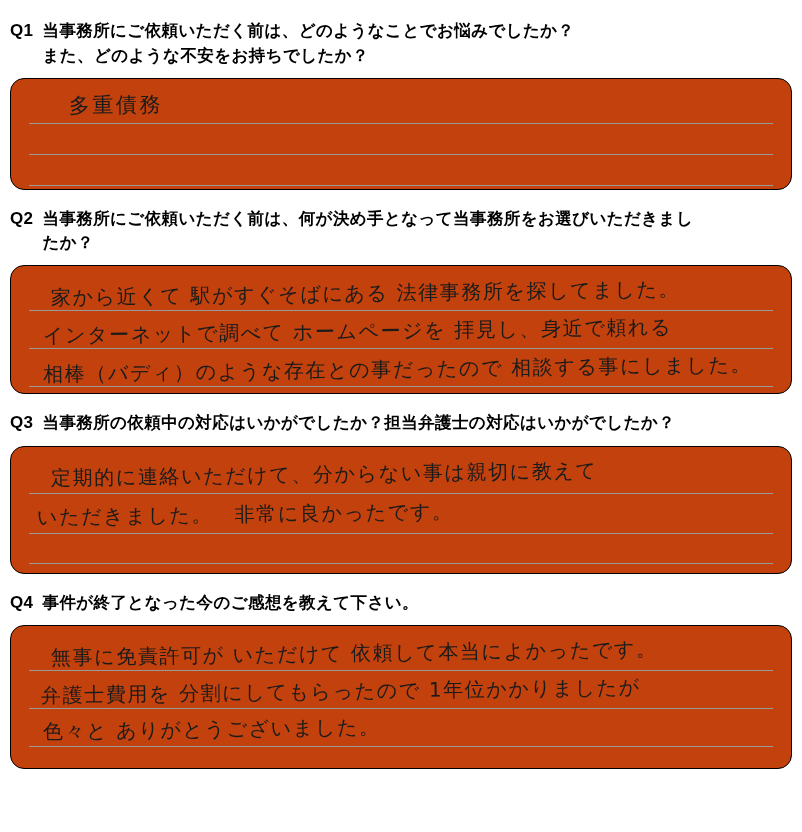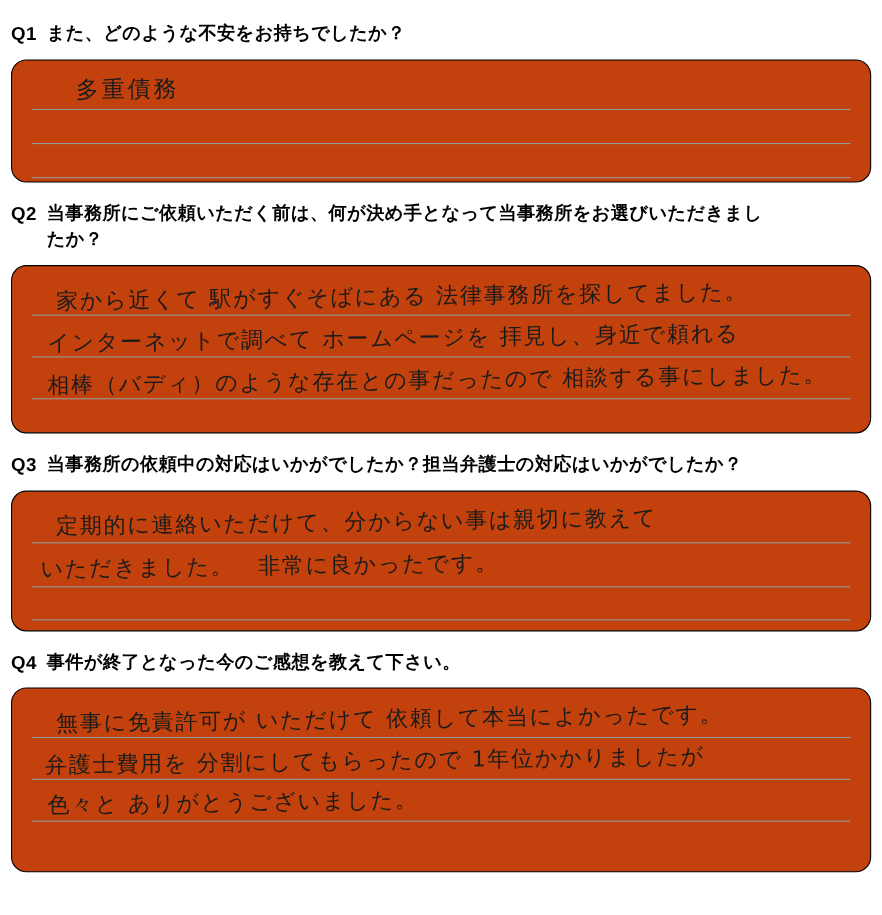--- a/index.html
+++ b/index.html
@@ -74,33 +74,34 @@
     color: #1b1b1b;
     white-space: nowrap;
     font-size: 21px;
     letter-spacing: 2.5px;
     transform: rotate(-0.8deg);
   }
   .hand.sm { font-size: 20px; letter-spacing: 1.6px; }
 
   
   #box-q1 { height: 112px; }
-  #box-q2 { height: 153px; }
+  #box-q2 { height: 129px; }
   #box-q3 { height: 128px; }
-  #box-q4 { height: 168px; }
+  #box-q4 { height: 144px; }
 </style>
 </head>
 <body>
 
 <div class="sheet">
 
   <div class="qblock">
     <div class="qhead">
       <span class="qlabel">Q1</span>
       <span class="qtext">
+        <span>当事務所にご依頼いただく前は、どのようなことでお悩みでしたか？</span>
         <span class="line2">また、どのような不安をお持ちでしたか？</span>
       </span>
     </div>
     <div class="answer-box" id="box-q1">
       <div class="rules">
         <div class="rule" style="top:44px;"></div>
         <div class="rule" style="top:75px;"></div>
         <div class="rule" style="top:106px;"></div>
       </div>
       <div class="hand" style="left:58px; top:12px;">多重債務</div>

